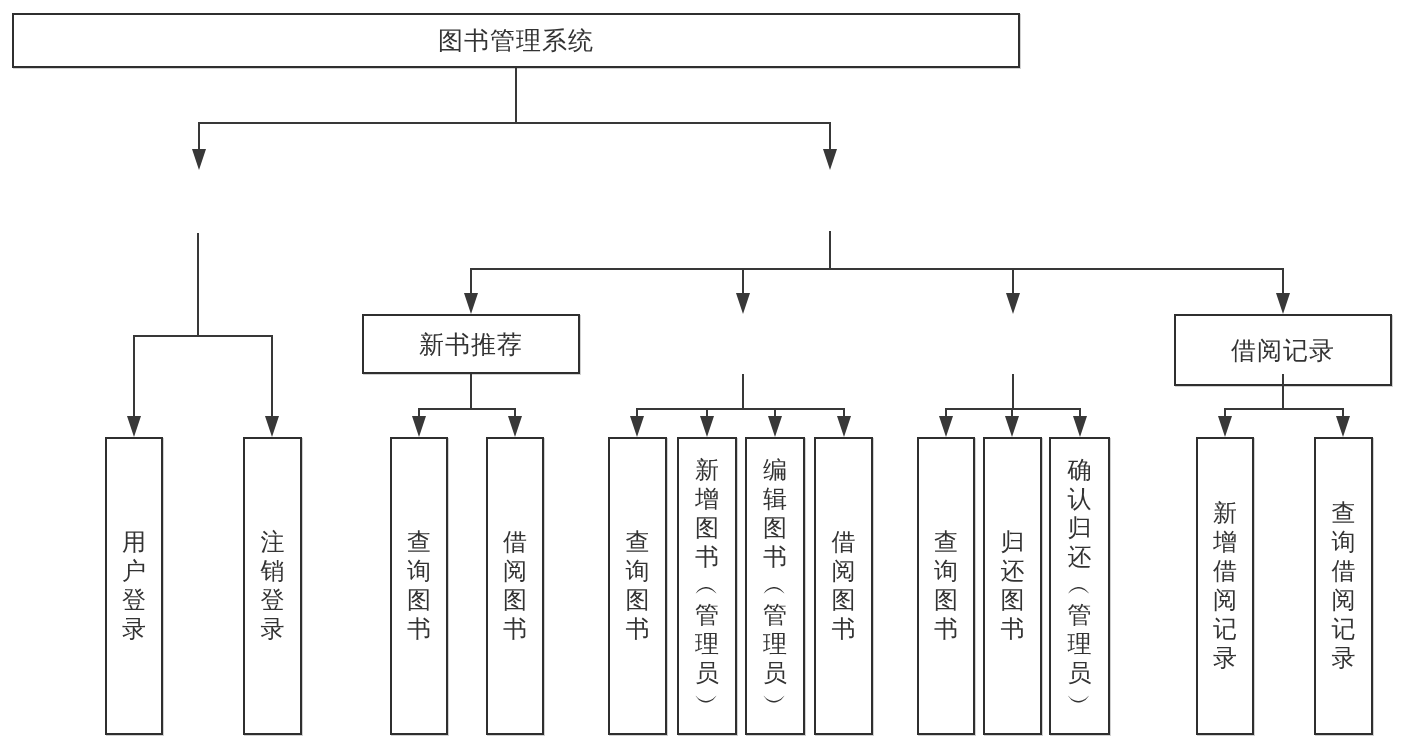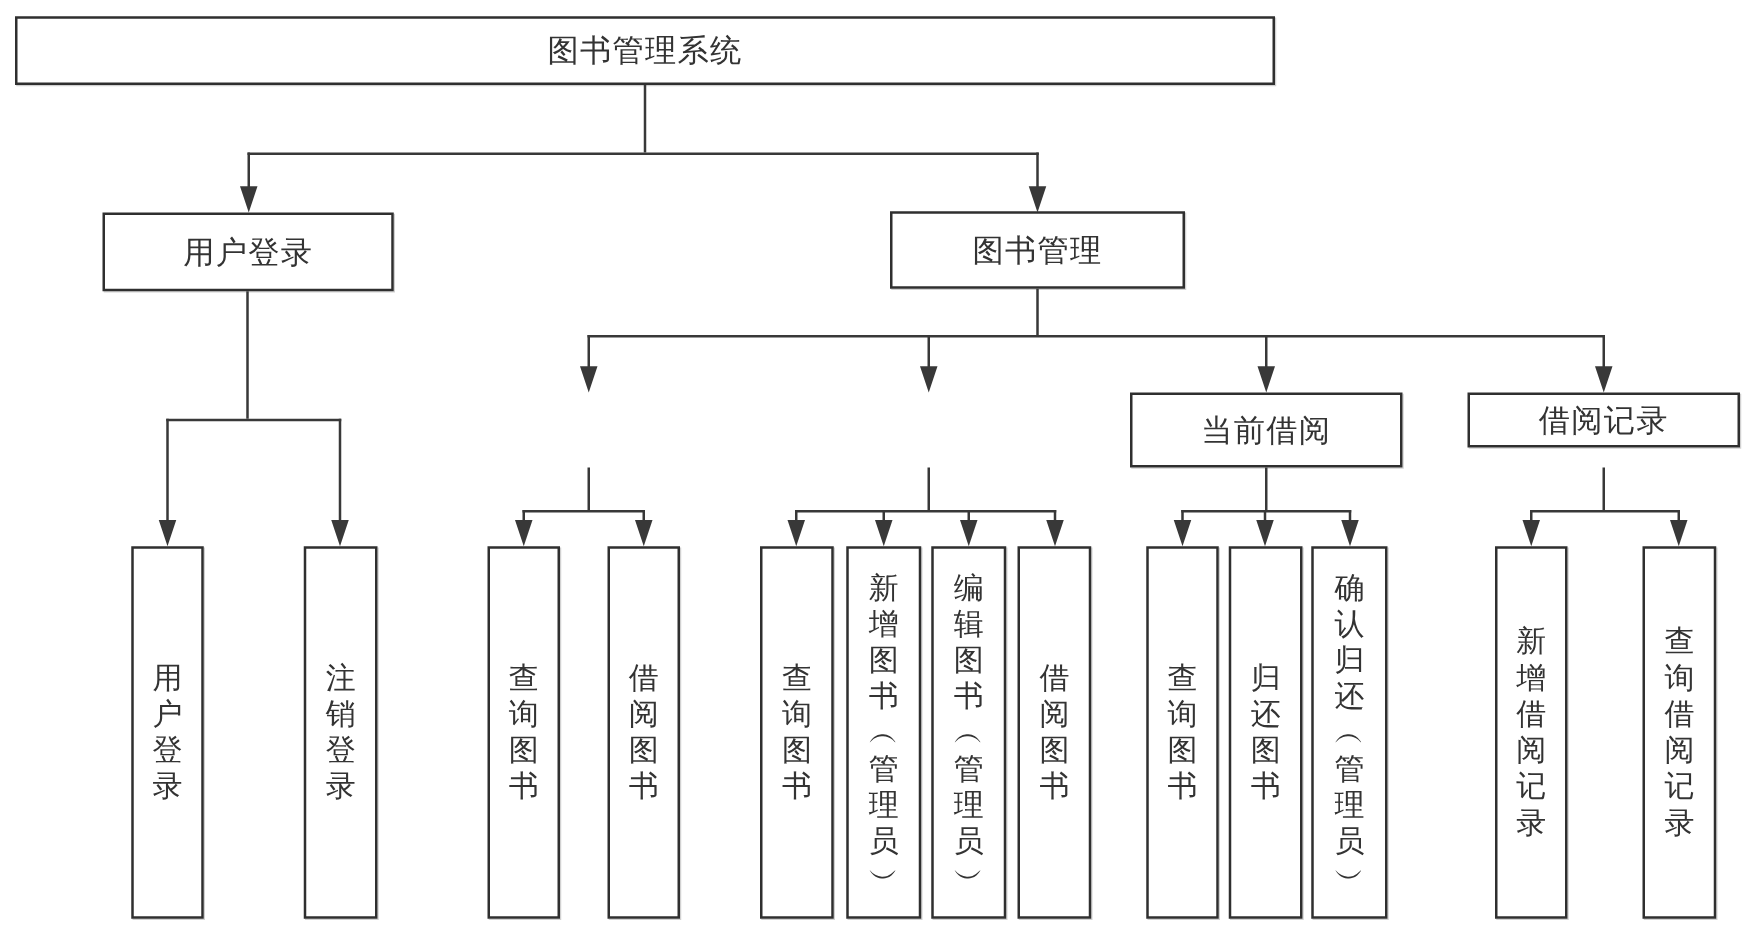--- a/index.html
+++ b/index.html
@@ -79,31 +79,25 @@
 </style>
 </head>
 <body>
 
 <div class="canvas">
 
   <div class="box" style="left:12px; top:13px; width:1008px; height:55px;">
     <span class="hlabel">图书管理系统</span>
   </div>
 
-  <div class="box" style="left:82px; top:170px; width:233px; height:63px;">
-    <span class="hlabel">用户登录</span>
-  </div>
-  <div class="box" style="left:712px; top:169px; width:236px; height:62px;">
-    <span class="hlabel">图书管理</span>
-  </div>
-
-  <div class="box" style="left:904px; top:314px; width:218px; height:60px;">
-    <span class="hlabel">当前借阅</span>
-  </div>
-  <div class="box" style="left:1174px; top:314px; width:218px; height:44px;">
+
+  <div class="box" style="left:362px; top:314px; width:218px; height:60px;">
+    <span class="hlabel">新书推荐</span>
+  </div>
+  <div class="box" style="left:1174px; top:314px; width:218px; height:72px;">
     <span class="hlabel">借阅记录</span>
   </div>
 
   <div class="box leaf" style="left:105px; top:437px; width:58px; height:298px;">
     <div class="vtext">
         <div class="vchar">用</div>
         <div class="vchar">户</div>
         <div class="vchar">登</div>
         <div class="vchar">录</div>
       </div>

